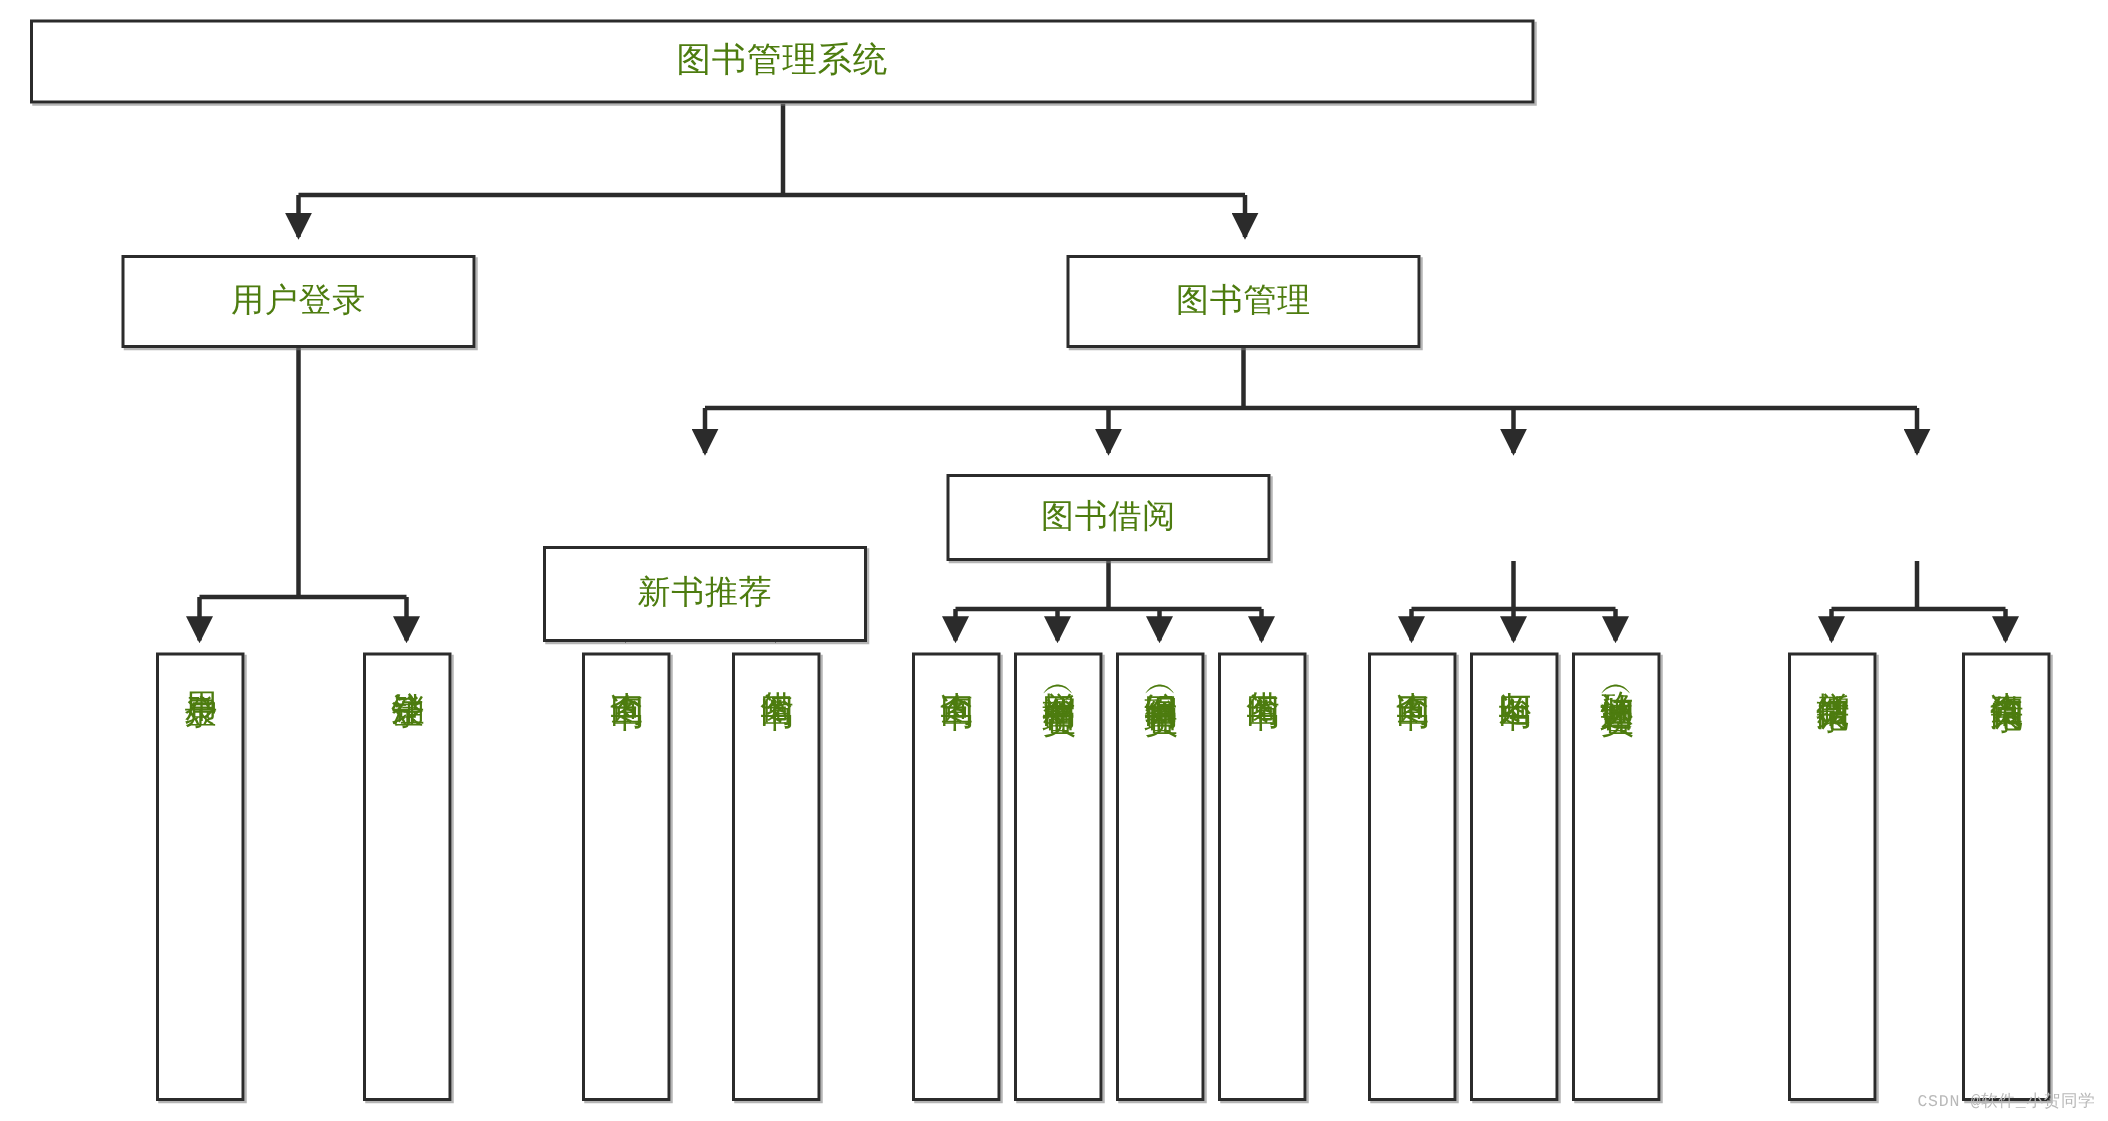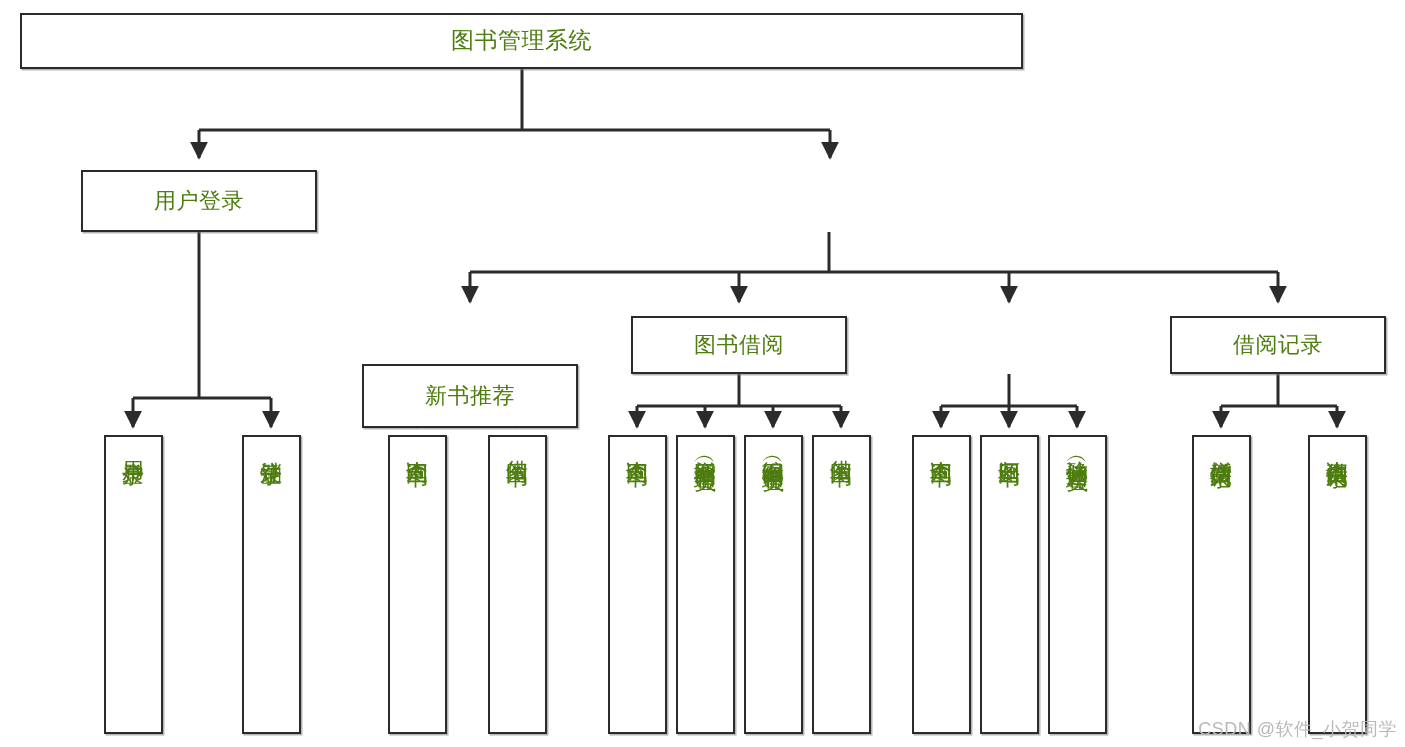--- a/index.html
+++ b/index.html
@@ -58,25 +58,25 @@
     text-orientation: upright;
     font-size: 22px;
     line-height: 1.05;
     letter-spacing: 1.5px;
     white-space: nowrap;
   }
   #watermark {
     position: absolute;
     right: 8px;
     bottom: 6px;
-    font-size: 18px;
+    font-size: 11px;
     color: #b9b9b9;
     letter-spacing: 0.5px;
     white-space: nowrap;
-    font-family: Liberation Sans, sans-serif;
+    font-family: Liberation Mono, monospace;
   }
 </style>
 </head>
 <body>
 
 <div id="canvas">
 
   <svg id="edges" viewBox="0 0 1405 747" xmlns="http://www.w3.org/2000/svg">
     <defs>
       <marker id="arrow" viewBox="0 0 10 10" refX="9" refY="5" markerWidth="6" markerHeight="6" orient="auto-start-reverse">
@@ -127,29 +127,29 @@
     </g>
   </svg>
 
   <div class="node h root" style="left:20px; top:13px; width:1003px; height:56px;">
     <span class="lbl">图书管理系统</span>
   </div>
 
   <div class="node h" style="left:81px; top:170px; width:236px; height:62px;">
     <span class="lbl">用户登录</span>
   </div>
+  <div class="node h" style="left:711px; top:170px; width:236px; height:62px;">
+    <span class="lbl">图书管理</span>
+  </div>
 
   <div class="node h" style="left:362px; top:316px; width:216px; height:64px;margin-top:48px;">
     <span class="lbl">新书推荐</span>
   </div>
   <div class="node h" style="left:631px; top:316px; width:216px; height:58px;justify-content:center;">
     <span class="lbl">图书借阅</span>
-  </div>
-  <div class="node h" style="left:1170px; top:316px; width:216px; height:58px;">
-    <span class="lbl">借阅记录</span>
   </div>
 
   <div class="node v" style="left:104px; top:435px; width:59px; height:299px;">
     <span class="lbl">用户登录</span>
   </div>
   <div class="node v" style="left:242px; top:435px; width:59px; height:299px;">
     <span class="lbl">注销登录</span>
   </div>
 
   <div class="node v" style="left:388px; top:435px; width:59px; height:299px;">

